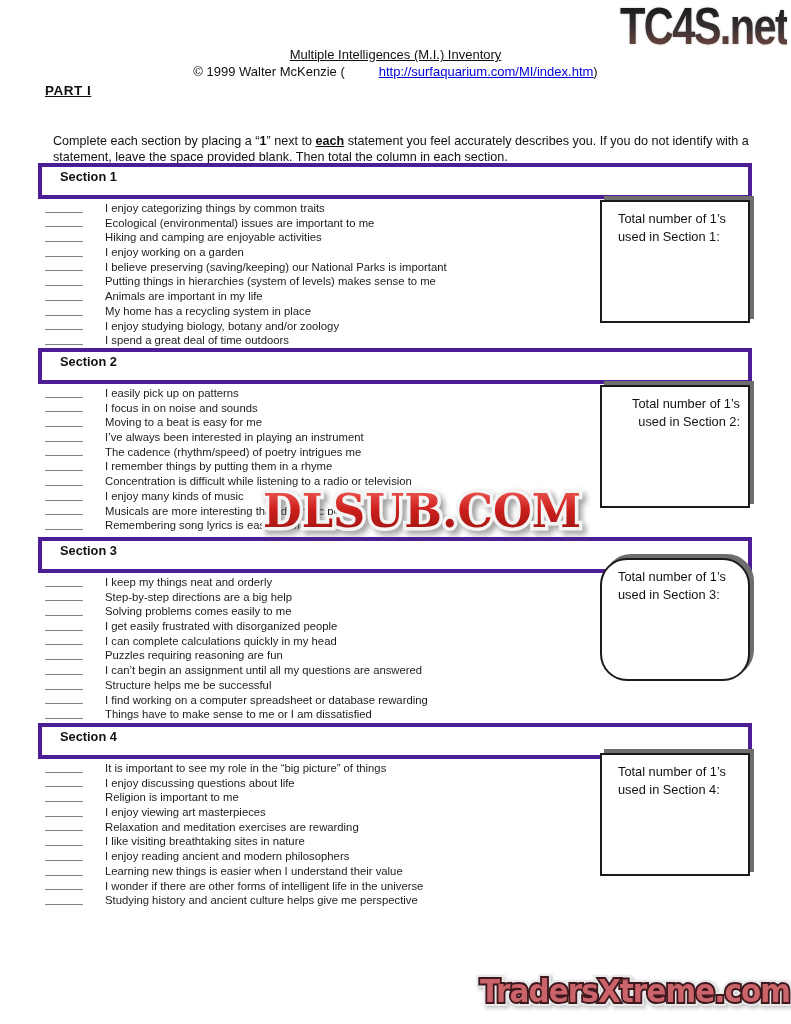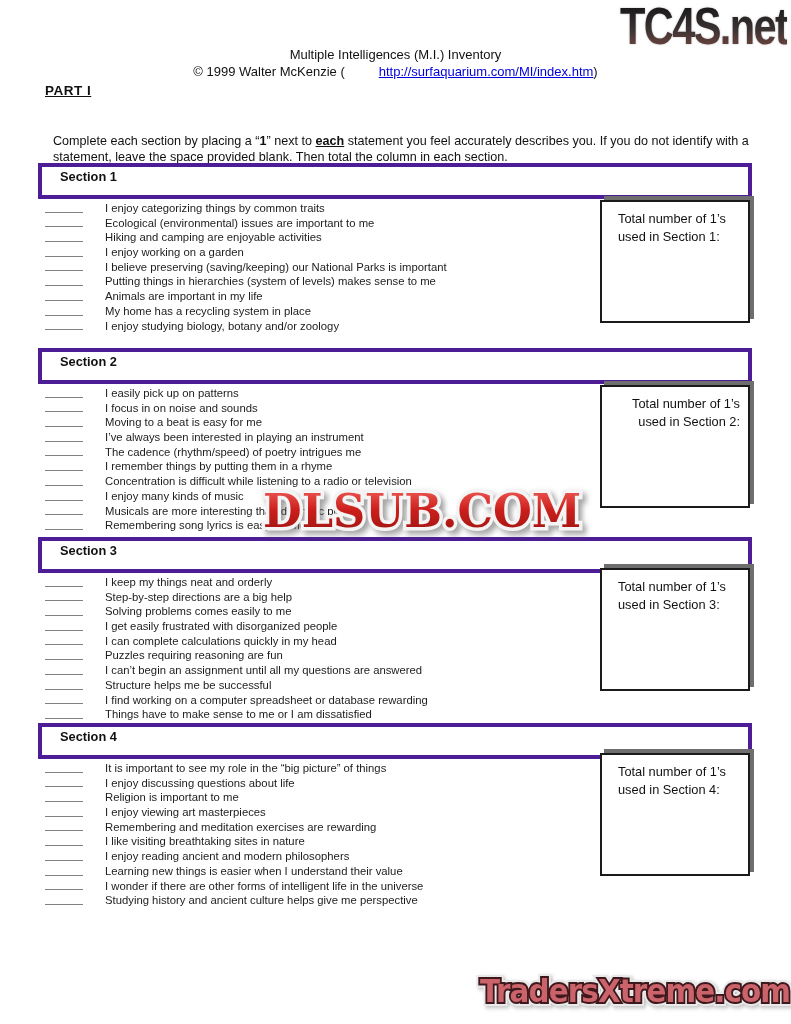--- a/index.html
+++ b/index.html
@@ -13,21 +13,21 @@
     position:absolute; top:-4px; right:4px;
     font-size:52px; font-weight:bold; letter-spacing:-2px;
     transform:scaleX(0.80); transform-origin:100% 50%;
     background:linear-gradient(#181818 15%, #3a3232 55%, #7c4a42 95%);
     -webkit-background-clip:text; background-clip:text; color:transparent;
     filter:drop-shadow(0 0 1px #c9c9c9);
   }
   
   .doc-title{
     position:absolute; top:47px; left:0; width:100%; text-align:center;
-    font-size:13px; 
+    font-size:13px; text-decoration:underline;
   }
   .copyright{
     position:absolute; top:64px; left:0; width:100%; text-align:center;
     font-size:13px;
   }
   .copyright a{ color:#0000dd; text-decoration:underline; cursor:pointer;padding-left:34px; }
   .part{
     position:absolute; top:83px; left:45px;
     font-size:13.5px; font-weight:bold; text-decoration:underline; letter-spacing:0.5px;
   }
@@ -58,21 +58,21 @@
     font-size:11.3px; color:#1c1c1c;
   }
   .total-box{
     position:absolute; box-sizing:border-box; left:562px; width:150px; height:123px;
     border:2px solid #1a1a1a; background:#fff;
     box-shadow:4px -4px 0 0 #6e6e6e;
     padding:8px 8px 0 16px; font-size:12.8px; line-height:18px;
   }
   .section:nth-child(1) .total-box{ top:37px; }
   .section:nth-child(2) .total-box{ top:37px;text-align:right; }
-  .section:nth-child(3) .total-box{ top:31px; }
+  .section:nth-child(3) .total-box{ top:21px;border-radius:27px; }
   .section:nth-child(4) .total-box{ top:30px; }
   
   .dlsub{
     position:absolute; left:263px; top:484px; z-index:6; height:56px;
     font-family:"DejaVu Serif", serif; font-weight:bold; font-size:46px;
     transform:scaleX(0.97); transform-origin:0 50%; white-space:nowrap;
   }
   .dlsub span{ position:absolute; left:0; top:0; }
   .dlsub-back{
     -webkit-text-stroke:7px #f4f4f4; color:#f4f4f4;
@@ -144,20 +144,24 @@
             <span class="statement">Animals are important in my life</span>
           </div>
           <div class="row">
             <span class="blank"></span>
             <span class="statement">My home has a recycling system in place</span>
           </div>
           <div class="row">
             <span class="blank"></span>
             <span class="statement">I enjoy studying biology, botany and/or zoology</span>
           </div>
+          <div class="row">
+            <span class="blank"></span>
+            <span class="statement">I spend a great deal of time outdoors</span>
+          </div>
         </div>
         <div class="total-box">
           <div class="total-label">Total number of 1’s used in Section 1:</div>
         </div>
       </div>
       <div class="section">
         <div class="section-header"><span>Section 2</span></div>
         <div class="rows">
           <div class="row">
             <span class="blank"></span>
@@ -266,21 +270,21 @@
           <div class="row">
             <span class="blank"></span>
             <span class="statement">Religion is important to me</span>
           </div>
           <div class="row">
             <span class="blank"></span>
             <span class="statement">I enjoy viewing art masterpieces</span>
           </div>
           <div class="row">
             <span class="blank"></span>
-            <span class="statement">Remembering and meditation exercises are rewarding</span>
+            <span class="statement">Relaxation and meditation exercises are rewarding</span>
           </div>
           <div class="row">
             <span class="blank"></span>
             <span class="statement">I like visiting breathtaking sites in nature</span>
           </div>
           <div class="row">
             <span class="blank"></span>
             <span class="statement">I enjoy reading ancient and modern philosophers</span>
           </div>
           <div class="row">

